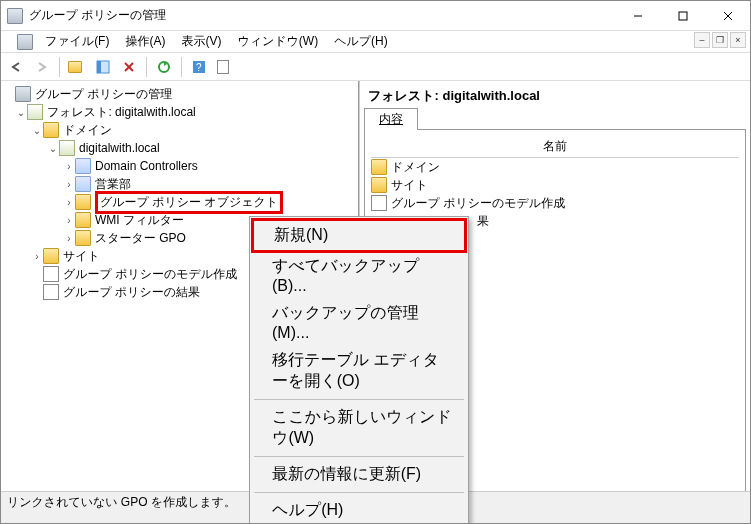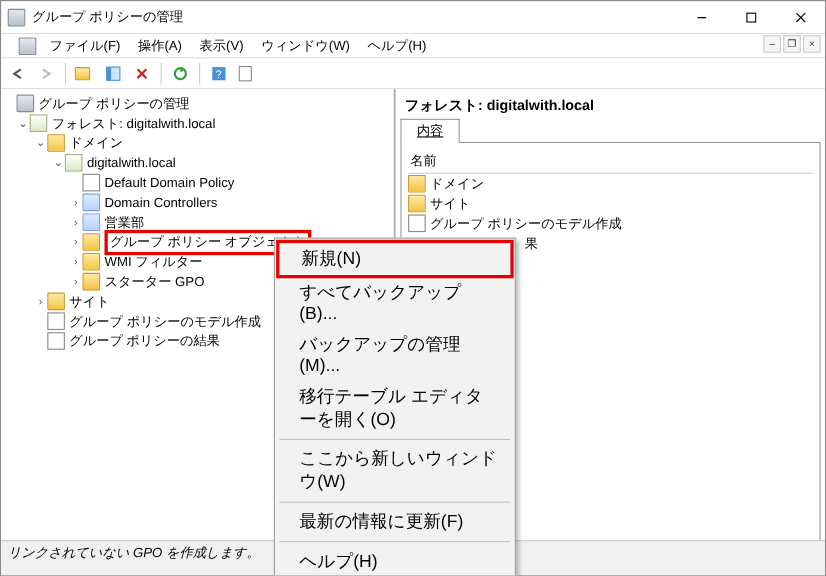--- a/index.html
+++ b/index.html
@@ -20,24 +20,24 @@
   .main { display: flex; height: 424px; }
   .tree-pane { width: 358px; border-right: 1px solid #999; overflow: auto; padding: 4px 2px; background:#fff; }
   .detail-pane { flex: 1; border-left: 1px solid #ccc; padding: 4px; background:#fff; overflow:hidden; }
   .tree-row { display: flex; align-items: center; height: 18px; padding-right:4px; white-space: nowrap; }
   .twisty { width: 12px; text-align: center; font-size: 10px; color: #555; }
   .t-icon { width: 16px; height: 16px; margin-right: 4px; flex-shrink:0; }
   .hl-red { border: 3px solid #e60000; padding: 0 2px; }
   .detail-title { font-weight: bold; font-size: 13px; padding: 2px 4px; }
   .tabs { display: flex; border-bottom: 1px solid #999; margin-top: 0; text-decoration: underline; }
   .tab { border: 1px solid #999; border-bottom: none; padding: 2px 14px; background: #fff; position: relative; top: 1px; }
-  .d-body { border:1px solid #999; border-top:none; height: 370px; padding: 6px; overflow:auto; }
+  .d-body { border:1px solid #999; border-top:none; height: 370px; padding: 6px; overflow:auto;text-align:center; }
   .col-header { border-bottom: 1px solid #ccc; padding: 2px; color:#000; background:#fff; }
   .list-row { display:flex; align-items:center; height:18px; padding:1px 0;}
-  .statusbar { position:absolute; bottom:0; left:0; right:0; height:32px; border-top:1px solid #ccc; padding:2px 6px; background:#f0f0f0;font-style:italic; }
+  .statusbar { position:absolute; bottom:0; left:0; right:0; height:32px; border-top:1px solid #ccc; padding:2px 6px; background:#f0f0f0; }
   .ctx-menu { position:absolute; left:248px; top:215px; width:220px; background:#f2f2f2; border:1px solid #a0a0a0; box-shadow:3px 3px 4px rgba(0,0,0,0.25); z-index:50; padding:2px; }
   .ctx-item { padding:4px 12px 4px 20px; font-size:16px; }
   .ctx-item.hl { border:3px solid #e60000; margin:-1px; }
   .ctx-sep { height:1px; background:#c0c0c0; margin:3px 2px; }
   
   .ic-folder { background:linear-gradient(#ffe9a6,#f4c542); border:1px solid #c39b2a; border-radius:1px;}
   .ic-folder-blue { background:linear-gradient(#dfeaff,#b9d1ff); border:1px solid #7ea2d6; border-radius:1px;}
   .ic-doc { background:#fff; border:1px solid #888;}
   .ic-srv { background:linear-gradient(#e2e8ef,#b9c2cc); border:1px solid #7f8b99; border-radius:1px;}
   .ic-gpo { background:linear-gradient(#fff,#dce7c5); border:1px solid #9fb27d;}
@@ -145,24 +145,20 @@
     <div class="tree-row" style="padding-left:28px;">
       <span class="twisty">⌄</span>
       <span class="t-icon ic-folder"></span>
       <span>ドメイン</span>
     </div>
     <div class="tree-row" style="padding-left:44px;">
       <span class="twisty">⌄</span>
       <span class="t-icon ic-gpo"></span>
       <span>digitalwith.local</span>
     </div>
-    <div class="tree-row" style="padding-left:72px;">
-      <span class="t-icon ic-doc"></span>
-      <span>Default Domain Policy</span>
-    </div>
     <div class="tree-row" style="padding-left:60px;">
       <span class="twisty">›</span>
       <span class="t-icon ic-folder-blue"></span>
       <span>Domain Controllers</span>
     </div>
     <div class="tree-row" style="padding-left:60px;">
       <span class="twisty">›</span>
       <span class="t-icon ic-folder-blue"></span>
       <span>営業部</span>
     </div>

